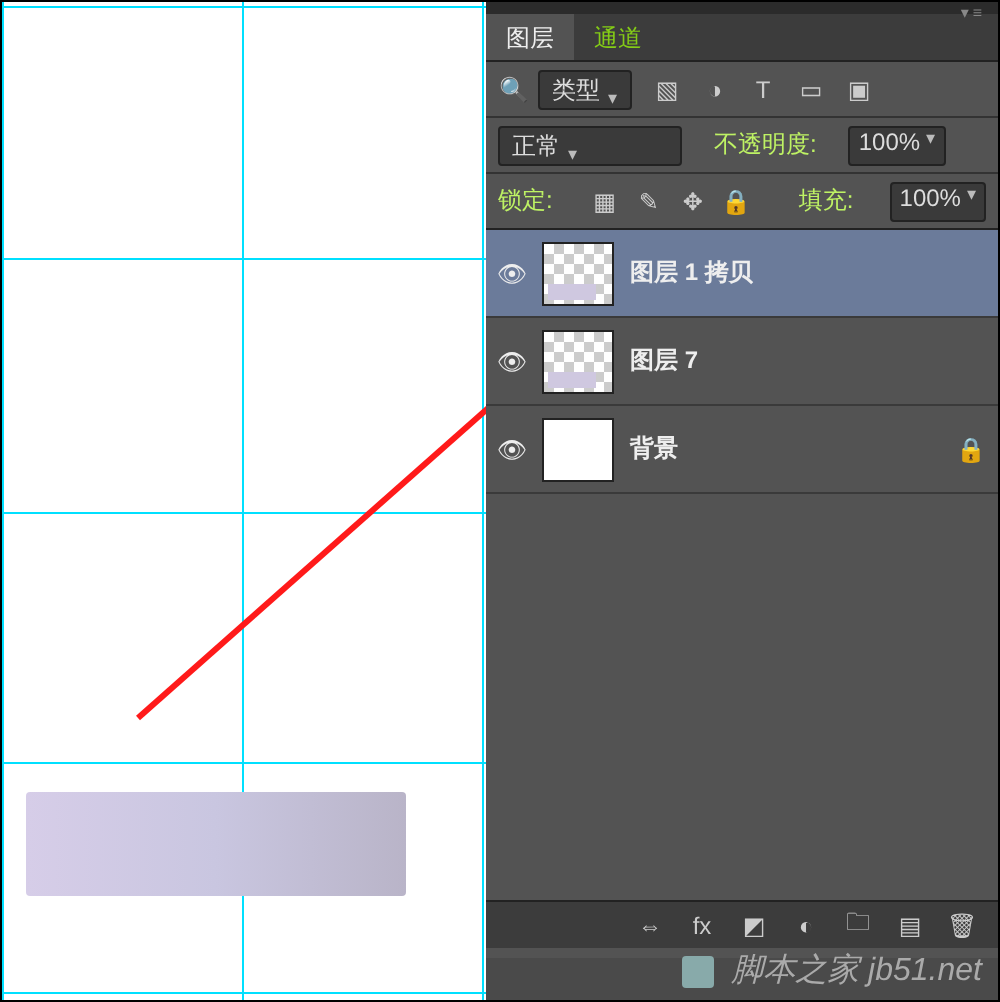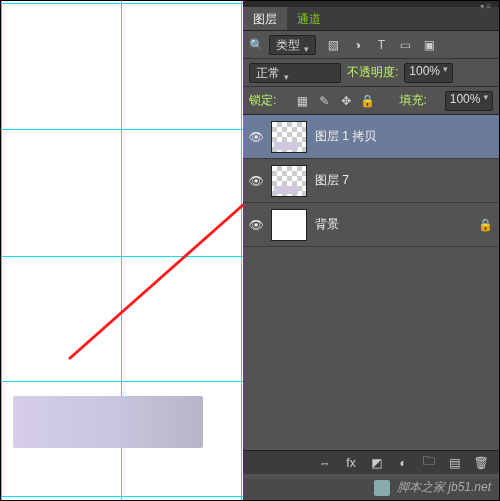--- a/index.html
+++ b/index.html
@@ -13,40 +13,40 @@
   .title-bar { height: 6px; background: #2b2b2b; position: relative; }
   .title-bar .dots { position: absolute; right: 6px; top: 1px; color: #888; font-size: 8px; letter-spacing: 2px; }
   .tabs { display: flex; background: #3c3c3c; height: 24px; border-bottom: 1px solid #222; }
   .tab { padding: 4px 10px; color: #84cc16; cursor: pointer; }
   .tab.active { background: #535353; color: #eee; }
   .filter-row { display: flex; align-items: center; height: 28px; background: #535353; padding: 0 6px; gap: 4px; border-bottom: 1px solid #333; }
   .dd { display: flex; align-items: flex-end; background: #3a3a3a; border: 1px solid #222; height: 20px; padding: 0 6px; color: #ddd; border-radius: 2px; }
   .dd .chev { margin-left: 4px; font-size: 9px; color: #bbb; }
   .ficons { display: flex; gap: 8px; margin-left: 6px; }
   .fico { width: 16px; height: 16px; display: flex; align-items: center; justify-content: center; color: #ccc; }
-  .blend-row { display: flex; align-items: center; height: 28px; background: #535353; padding: 0 6px; gap: 6px; border-bottom: 1px solid #333; }
+  .blend-row { display: flex; align-items: center; height: 28px; background: #535353; padding: 0 6px; gap: 16px; border-bottom: 1px solid #333; }
   .lbl { color: #bef264; }
   .pct { display: flex; background: #3a3a3a; border: 1px solid #222; height: 20px; padding: 0 4px; border-radius: 2px; }
   .pct .chev { font-size: 9px; margin-left: 3px; color: #bbb; }
   .lock-row { display: flex; align-items: center; height: 28px; background: #535353; padding: 0 6px; gap: 18px; border-bottom: 1px solid #222; }
   .lock-icons { display: flex; gap: 6px; }
   .lico { width: 16px; height: 16px; display: flex; align-items: center; justify-content: center; color: #ccc; }
   .layers { background: #535353; }
   .layer { display: flex; align-items: center; height: 44px; border-bottom: 1px solid #3a3a3a; padding: 0 6px; gap: 8px; }
   .layer.active { background: #6b7b9a; }
   .eye { width: 14px; height: 14px; display: flex; align-items: center; justify-content: center; color: #eee; }
   .thumb { width: 36px; height: 32px; background: #fff; border: 1px solid #222; position: relative; overflow: hidden; }
   .thumb.chk { background: repeating-conic-gradient(#ccc 0 25%, #fff 0 50%) 0 0/10px 10px; }
   .thumb .bar { position: absolute; left: 2px; bottom: 2px; width: 24px; height: 8px; background: #cfc8e0; }
-  .layer-name { color: #eee; }
+  .layer-name { color: #eee; font-weight: bold; }
   .lockmini { margin-left: auto; color: #ddd; }
   .footer-space { height: 232px; background: #535353; }
   .bottom { position: absolute; bottom: 26px; left: 0; right: 0; height: 24px; background: #3c3c3c; display: flex; align-items: center; justify-content: flex-end; gap: 10px; padding: 0 10px; border-top: 1px solid #222; }
   .bico { width: 16px; height: 16px; color: #ccc; display: flex; align-items: center; justify-content: center; }
-  .watermark { position: absolute; bottom: 4px; right: 8px; font-size: 12px; color: #aaa; font-style: italic; }
+  .watermark { position: absolute; bottom: 4px; right: 8px; font-size: 16px; color: #aaa; font-style: italic; }
   .wm-img { width: 16px; height: 16px; background: #8aa; display: inline-block; vertical-align: middle; margin-right: 4px; border-radius: 2px; }
 </style>
 </head>
 <body>
 
 <div class="canvas">
   <div class="guide-v" style="left:0px"></div>
   <div class="guide-v" style="left:120px"></div>
   <div class="guide-v" style="left:240px"></div>
   <div class="guide-h" style="top:2px"></div>

